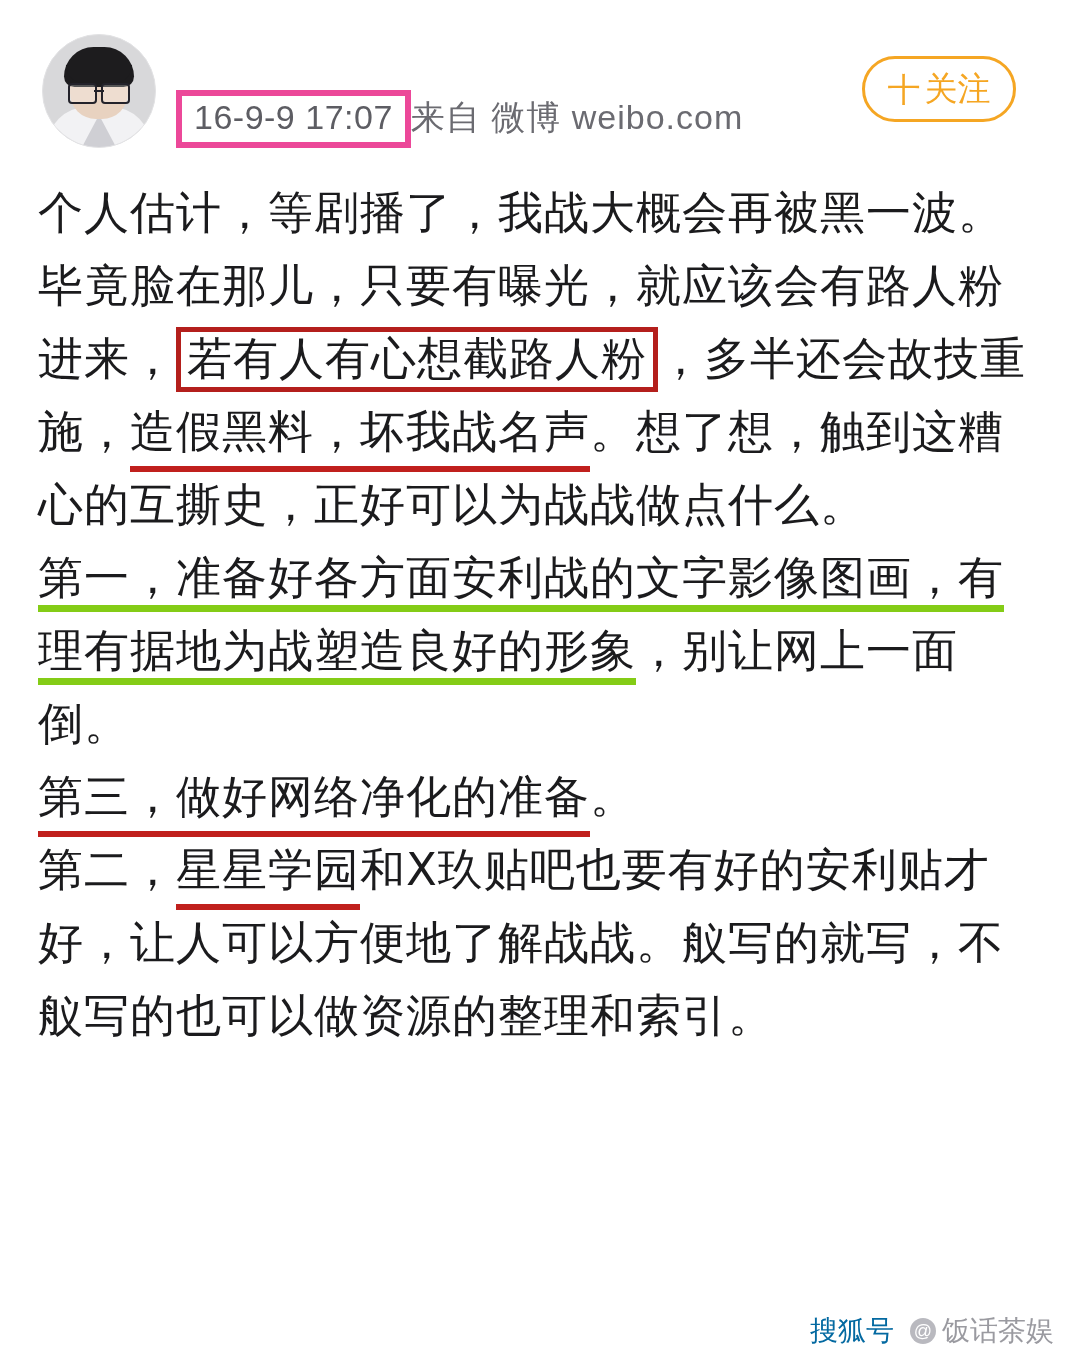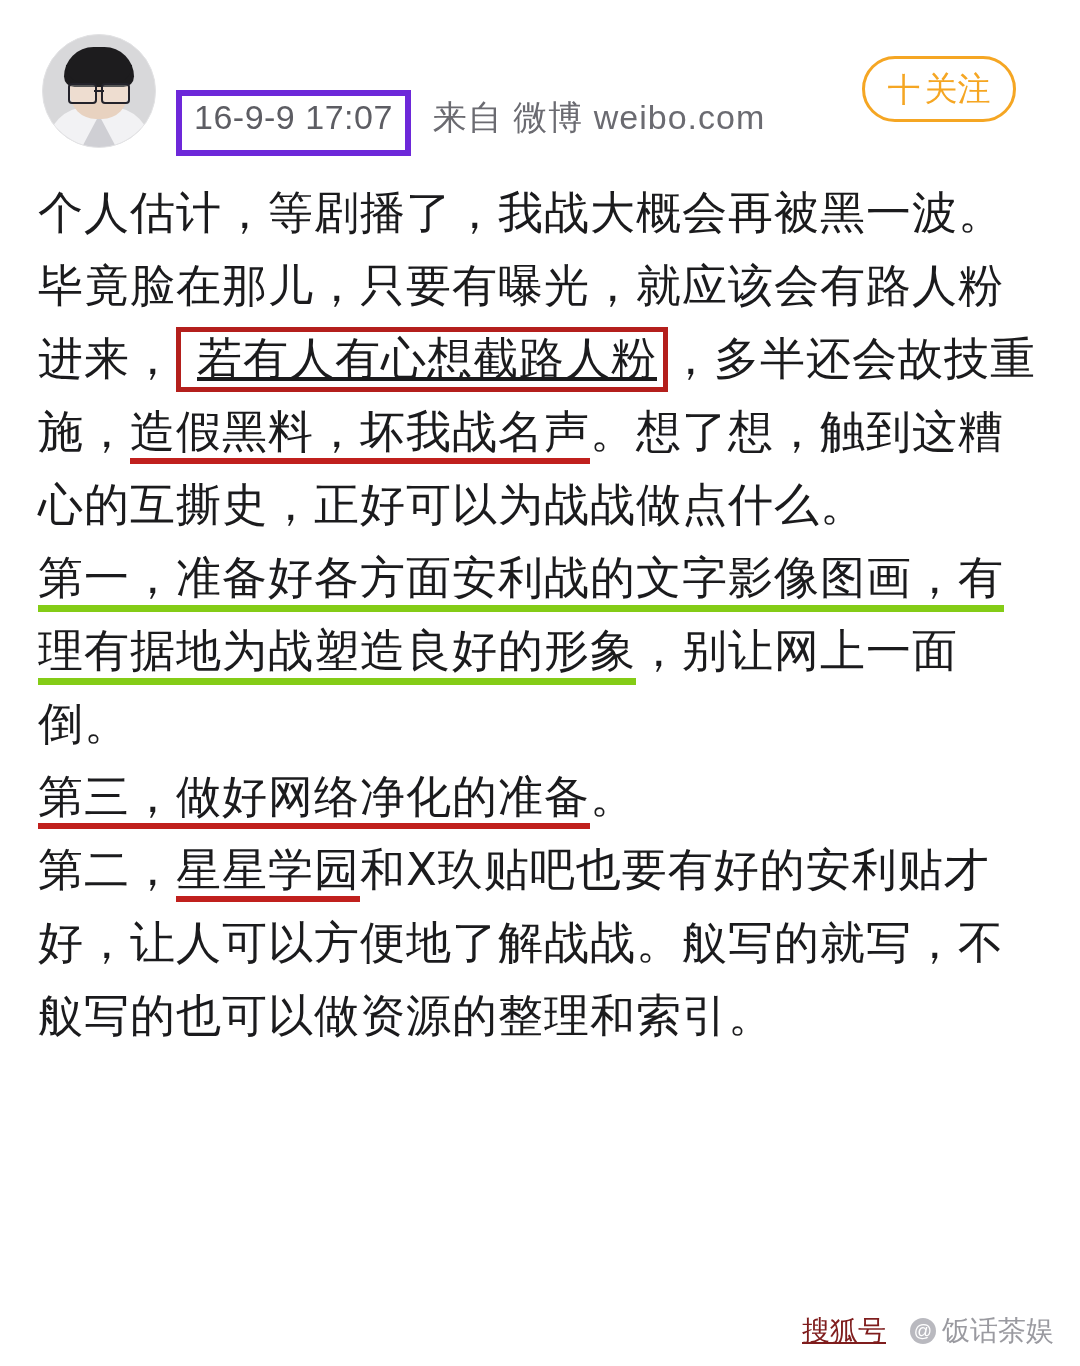--- a/index.html
+++ b/index.html
@@ -114,35 +114,34 @@
 
   .meta-row {
     position: absolute;
     left: 146px;
     top: 62px;
     display: flex;
     align-items: baseline;
     white-space: nowrap;
   }
   .timestamp-box {
-    border: 6px solid #6d28d9;
-    padding: 4px 12px 16px 12px;
+    border: 6px solid #ec4899;
+    padding: 4px 12px 8px 12px;
     display: inline-block;
     line-height: 1;
   }
   .timestamp {
     font-size: 34px;
     color: #5d5d63;
     font-family: "Liberation Sans", sans-serif;
     letter-spacing: 0.5px;
   }
   .source {
     font-size: 34px;
     color: #6b6b71;
-    margin-left: 22px;
     letter-spacing: 1px;
   }
   .source .link {
     color: #6b6b71;
   }
 
   
   .follow-btn {
     position: absolute;
     right: 34px;
@@ -175,46 +174,44 @@
     font-size: 45px;
     line-height: 73px;
     color: #1b1b1d;
     letter-spacing: 1px;
   }
   .post-body p {
     margin: 0;
   }
   .hl-box {
     border: 5px solid #b41f1c;
-    padding: 0 6px 2px 16px;
-    text-decoration: underline;
+    padding: 0 6px 2px 6px;
   }
   .u-red {
     border-bottom: 6px solid #c0201d;
-    padding-bottom: 0;
+    padding-bottom: 8px;
   }
   .u-red-thick {
     border-bottom: 7px solid #84cc16;
     padding-bottom: 1px;
   }
 
   
   .watermark {
     position: absolute;
     right: 26px;
     bottom: 16px;
     display: flex;
     align-items: center;
     font-size: 28px;
     color: #9a9aa0;
   }
   .watermark .sohu {
-    color: #7f1d1d;
-    margin-right: 24px;
-    text-decoration: underline;
+    color: #0369a1;
+    margin-right: 16px;
   }
   .watermark .dot {
     display: inline-block;
     width: 26px;
     height: 26px;
     border-radius: 50%;
     background: #b9b9bf;
     color: #fff;
     font-size: 18px;
     line-height: 26px;

